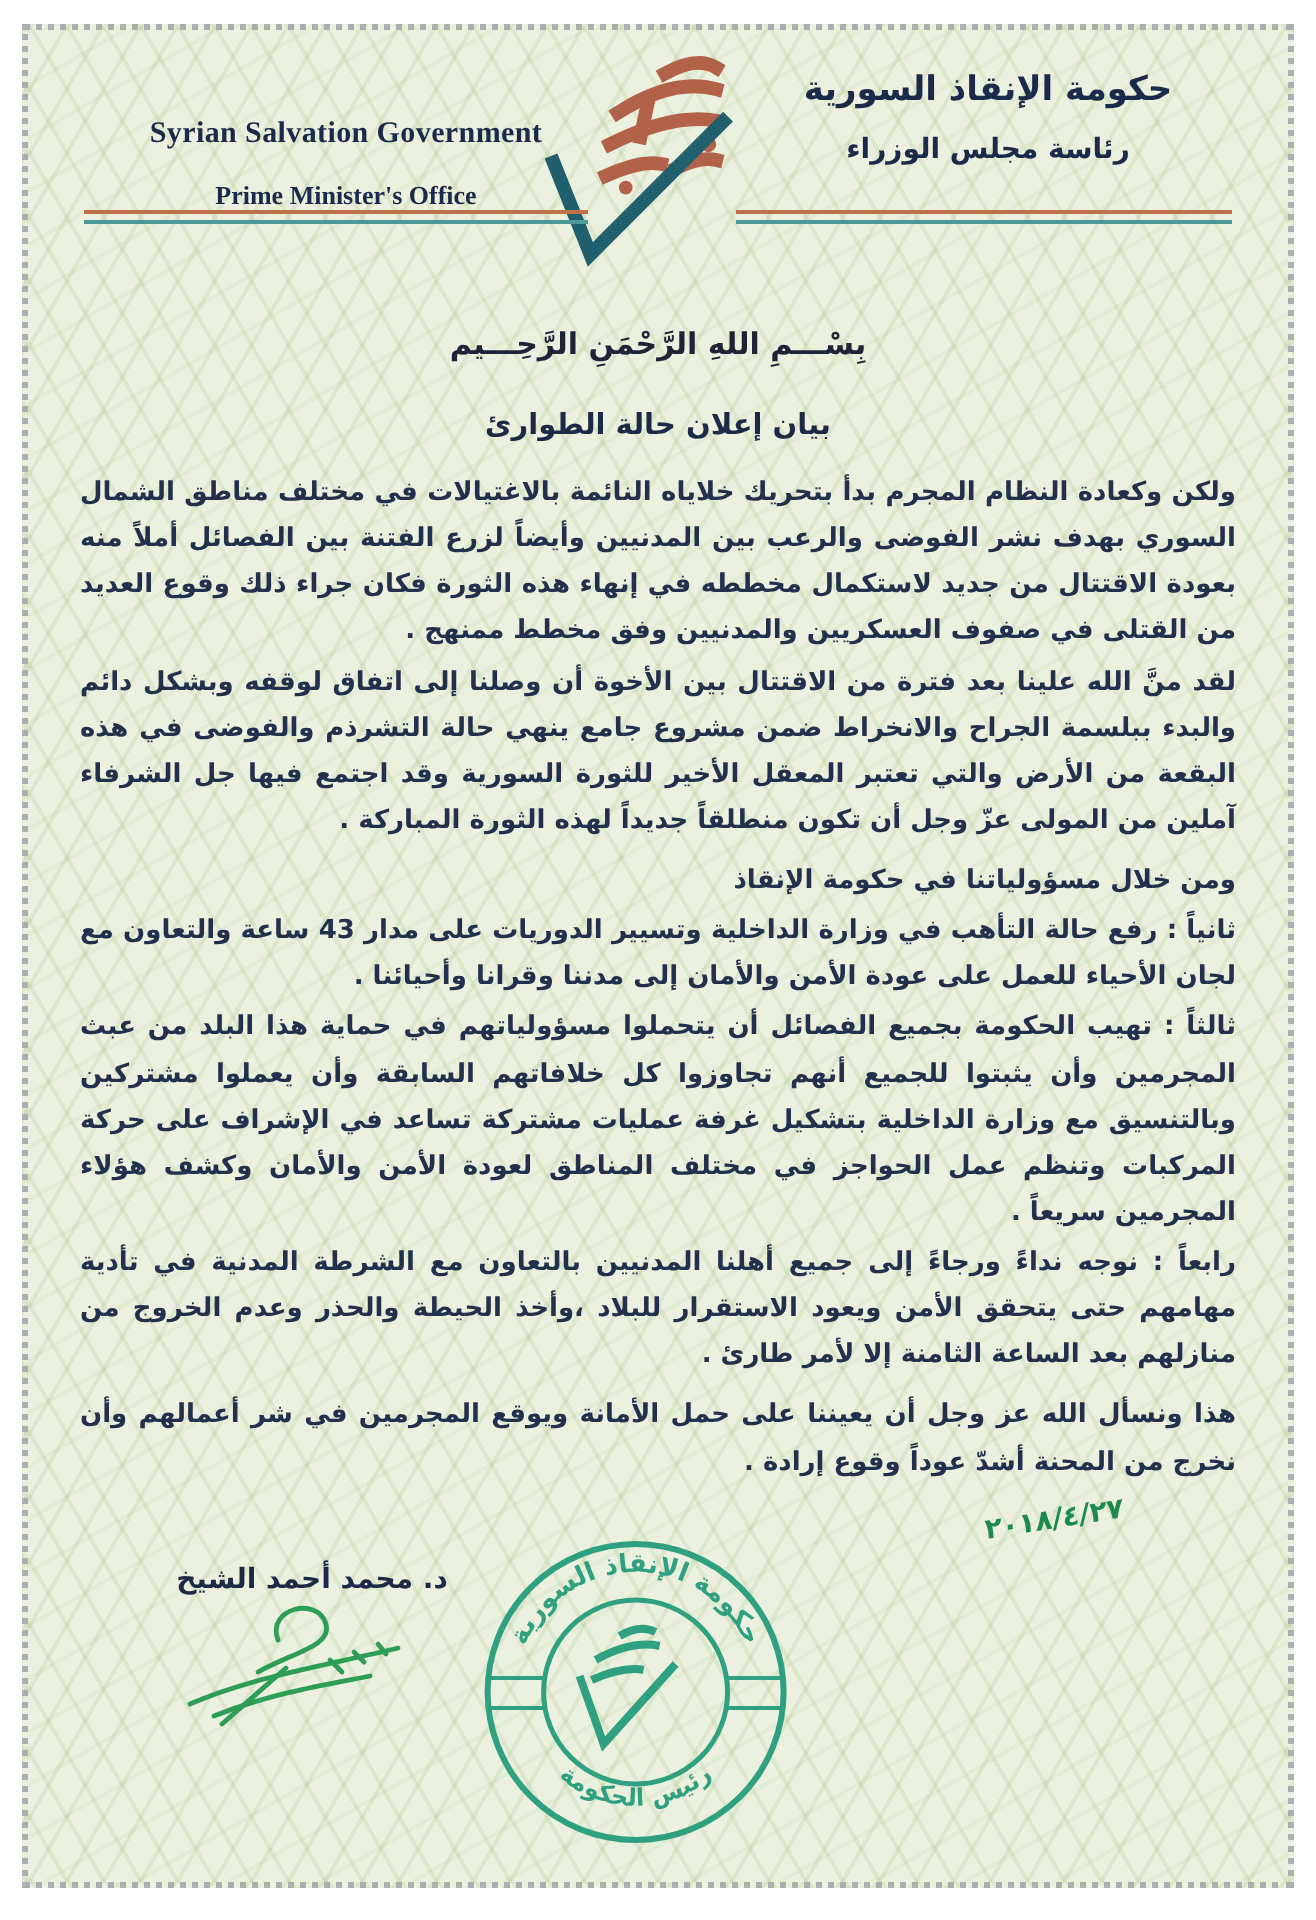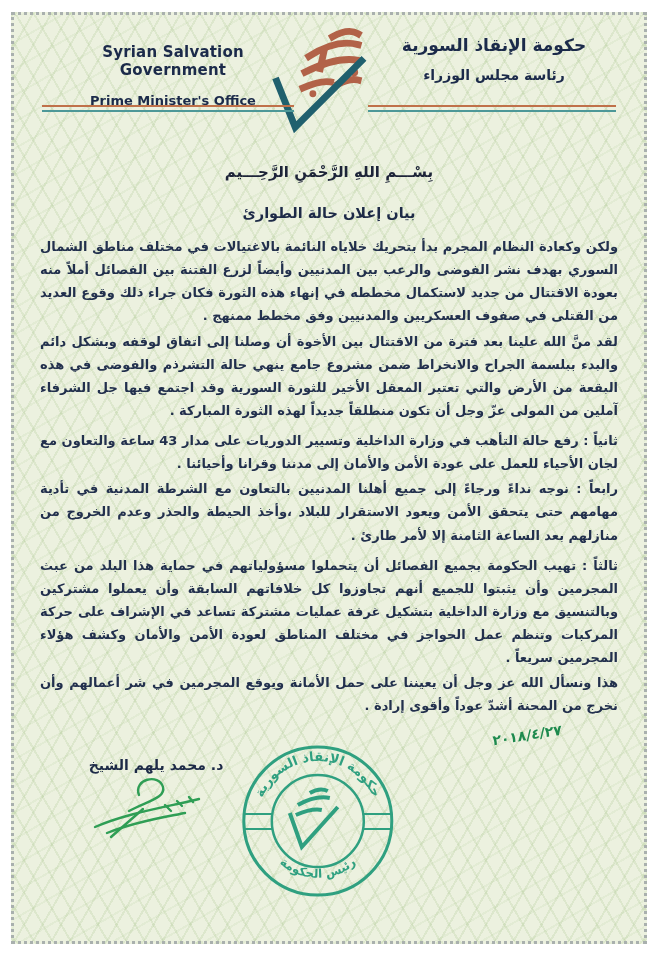--- a/index.html
+++ b/index.html
@@ -16,22 +16,22 @@
     background-image:
       repeating-linear-gradient(60deg,  rgba(167,196,139,0.22) 0 2px, transparent 2px 16px),
       repeating-linear-gradient(-60deg, rgba(167,196,139,0.22) 0 2px, transparent 2px 16px),
       repeating-linear-gradient(150deg, rgba(167,196,139,0.13) 0 2px, transparent 2px 23px);
     padding:10px 26px 0 26px;
     color:#22304d;
   }
   
   .letterhead { position:relative; height:112px; }
   .en-block {
-    position:absolute; left:8px; top:18px; width:250px; text-align:center;
-    color:#1b2a4a; font-weight:bold;
+    position:absolute; left:8px; top:34px; width:250px; text-align:center;
+    color:#1b2a4a; font-weight:bold;font-family:Liberation Serif, serif;
   }
   .en-block .l1 { font-size:15px; letter-spacing:.2px; }
   .en-block .l2 { font-size:13px; margin-top:14px; }
   .ar-block {
     position:absolute; right:14px; top:10px; width:220px; text-align:center;
     direction:rtl; color:#1b2a4a; font-weight:bold;
   }
   .ar-block .l1 { font-size:17px; }
   .ar-block .l2 { font-size:14px; margin-top:12px; }
   .logo { position:absolute; left:50%; top:-4px; transform:translateX(-52%); width:118px; height:118px; }
@@ -111,31 +111,32 @@
         <div class="t"></div>
       </div>
     </div>
 
     <div class="bismillah">بِسْـــمِ اللهِ الرَّحْمَنِ الرَّحِـــيم</div>
     <div class="doc-title">بيان إعلان حالة الطوارئ</div>
 
     <div class="body-text">
       <p class="para no-gap">ولكن وكعادة النظام المجرم بدأ بتحريك خلاياه النائمة بالاغتيالات في مختلف مناطق الشمال السوري بهدف نشر الفوضى والرعب بين المدنيين وأيضاً لزرع الفتنة بين الفصائل أملاً منه بعودة الاقتتال من جديد لاستكمال مخططه في إنهاء هذه الثورة فكان جراء ذلك وقوع العديد من القتلى في صفوف العسكريين والمدنيين وفق مخطط ممنهج .</p>
       <p class="para">لقد منَّ الله علينا بعد فترة من الاقتتال بين الأخوة أن وصلنا إلى اتفاق لوقفه وبشكل دائم والبدء ببلسمة الجراح والانخراط ضمن مشروع جامع ينهي حالة التشرذم والفوضى في هذه البقعة من الأرض والتي تعتبر المعقل الأخير للثورة السورية وقد اجتمع فيها جل الشرفاء آملين من المولى عزّ وجل أن تكون منطلقاً جديداً لهذه الثورة المباركة .</p>
+      <p class="para no-gap">ومن خلال مسؤولياتنا في حكومة الإنقاذ</p>
       <p class="para no-gap">ثانياً : رفع حالة التأهب في وزارة الداخلية وتسيير الدوريات على مدار 43 ساعة والتعاون مع لجان الأحياء للعمل على عودة الأمن والأمان إلى مدننا وقرانا وأحيائنا .</p>
+      <p class="para no-gap">ثالثاً : تهيب الحكومة بجميع الفصائل أن يتحملوا مسؤولياتهم في حماية هذا البلد من عبث المجرمين وأن يثبتوا للجميع أنهم تجاوزوا كل خلافاتهم السابقة وأن يعملوا مشتركين وبالتنسيق مع وزارة الداخلية بتشكيل غرفة عمليات مشتركة تساعد في الإشراف على حركة المركبات وتنظم عمل الحواجز في مختلف المناطق لعودة الأمن والأمان وكشف هؤلاء المجرمين سريعاً .</p>
       <p class="para">رابعاً : نوجه نداءً ورجاءً إلى جميع أهلنا المدنيين بالتعاون مع الشرطة المدنية في تأدية مهامهم حتى يتحقق الأمن ويعود الاستقرار للبلاد ،وأخذ الحيطة والحذر وعدم الخروج من منازلهم بعد الساعة الثامنة إلا لأمر طارئ .</p>
-      <p class="para no-gap">ثالثاً : تهيب الحكومة بجميع الفصائل أن يتحملوا مسؤولياتهم في حماية هذا البلد من عبث المجرمين وأن يثبتوا للجميع أنهم تجاوزوا كل خلافاتهم السابقة وأن يعملوا مشتركين وبالتنسيق مع وزارة الداخلية بتشكيل غرفة عمليات مشتركة تساعد في الإشراف على حركة المركبات وتنظم عمل الحواجز في مختلف المناطق لعودة الأمن والأمان وكشف هؤلاء المجرمين سريعاً .</p>
-      <p class="para">هذا ونسأل الله عز وجل أن يعيننا على حمل الأمانة ويوقع المجرمين في شر أعمالهم وأن نخرج من المحنة أشدّ عوداً وأقوى إرادة .</p>
+      <p class="para">هذا ونسأل الله عز وجل أن يعيننا على حمل الأمانة ويوقع المجرمين في شر أعمالهم وأن نخرج من المحنة أشدّ عوداً وقوع إرادة .</p>
     </div>
 
     <div class="footer">
       <div class="date">٢٠١٨/٤/٢٧</div>
 
       <div class="sig-block">
-        <div class="sig-name">د. محمد يلهم الشيخ</div>
+        <div class="sig-name">د. محمد أحمد الشيخ</div>
         <svg class="sig-scribble" width="150" height="70" viewBox="0 0 150 70">
           <g stroke="#2f9e55" stroke-width="2.4" fill="none" stroke-linecap="round">
             <path d="M58,20 c-6,-16 20,-22 24,-8 c3,11 -16,14 -34,24"></path>
             <path d="M14,52 c32,-14 72,-20 104,-28"></path>
             <path d="M26,58 c30,-12 58,-16 78,-20"></path>
             <path d="M62,34 L30,62"></path>
             <path d="M84,30 l6,6 M96,26 l5,5 M108,22 l4,5"></path>
           </g>
         </svg>
       </div>

